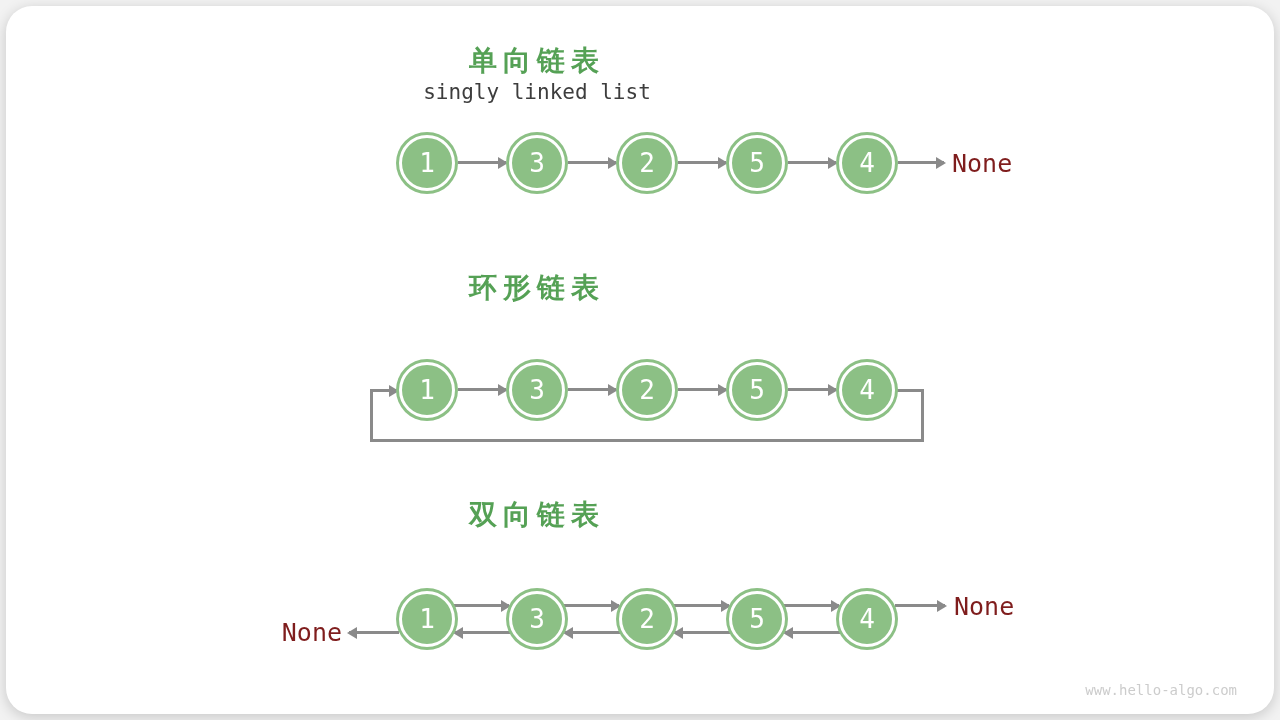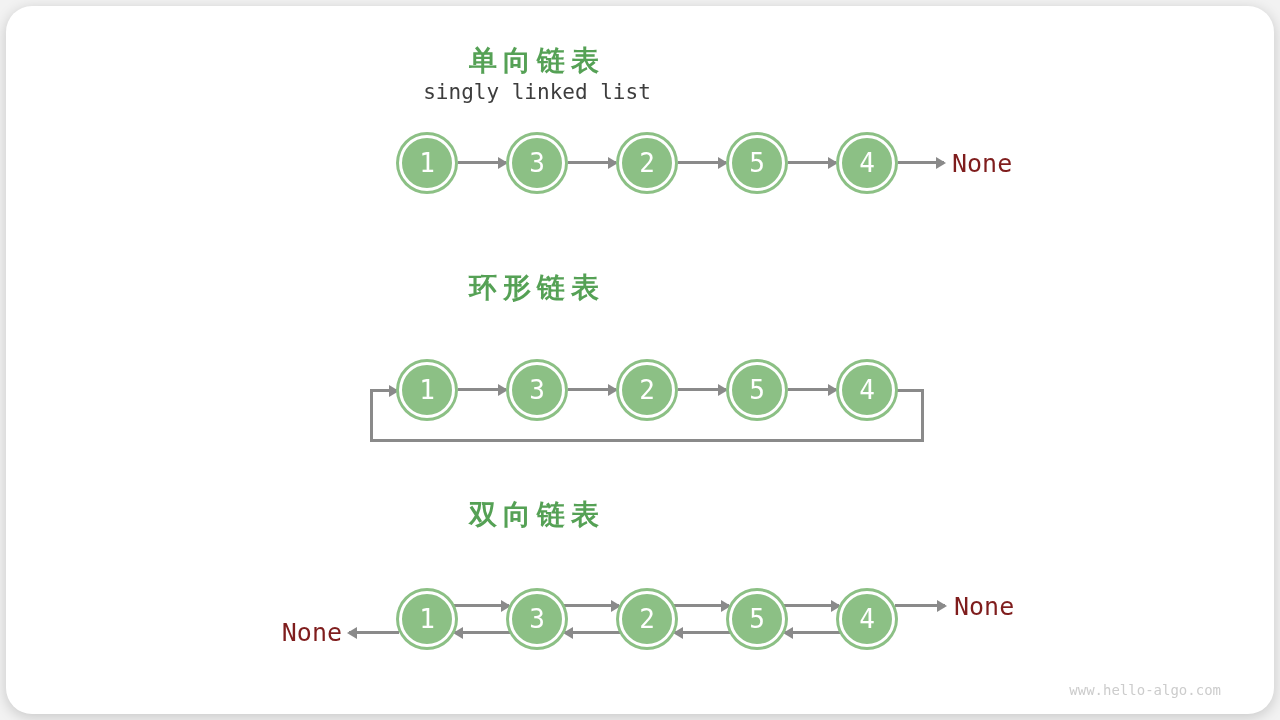--- a/index.html
+++ b/index.html
@@ -123,14 +123,14 @@
   <div class="abs arr l" style="left:559px; top:625px; width:56px;"></div>
   <div class="abs arr l" style="left:669px; top:625px; width:56px;"></div>
   <div class="abs arr l" style="left:779px; top:625px; width:56px;"></div>
 
   <div class="abs arr l" style="left:343px; top:625px; width:50px;"></div>
   <div class="abs none-label" style="left:272px; top:612px; width:64px; text-align:right;">None</div>
 
   <div class="abs arr r" style="left:889px; top:598px; width:50px;"></div>
   <div class="abs none-label" style="left:948px; top:586px;">None</div>
 
-  <div class="abs watermark" style="right:53px; top:676px;">www.hello-algo.com</div>
+  <div class="abs watermark" style="right:37px; top:676px;">www.hello-algo.com</div>
 </div>
 
 </body></html>

